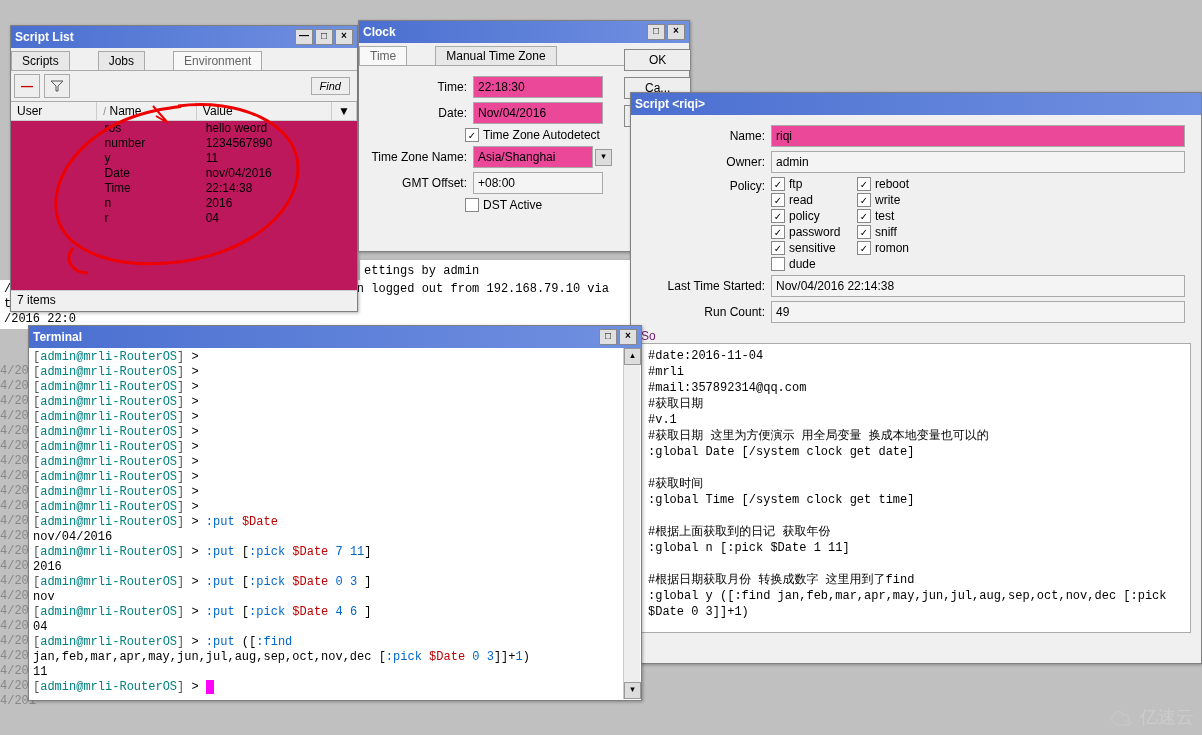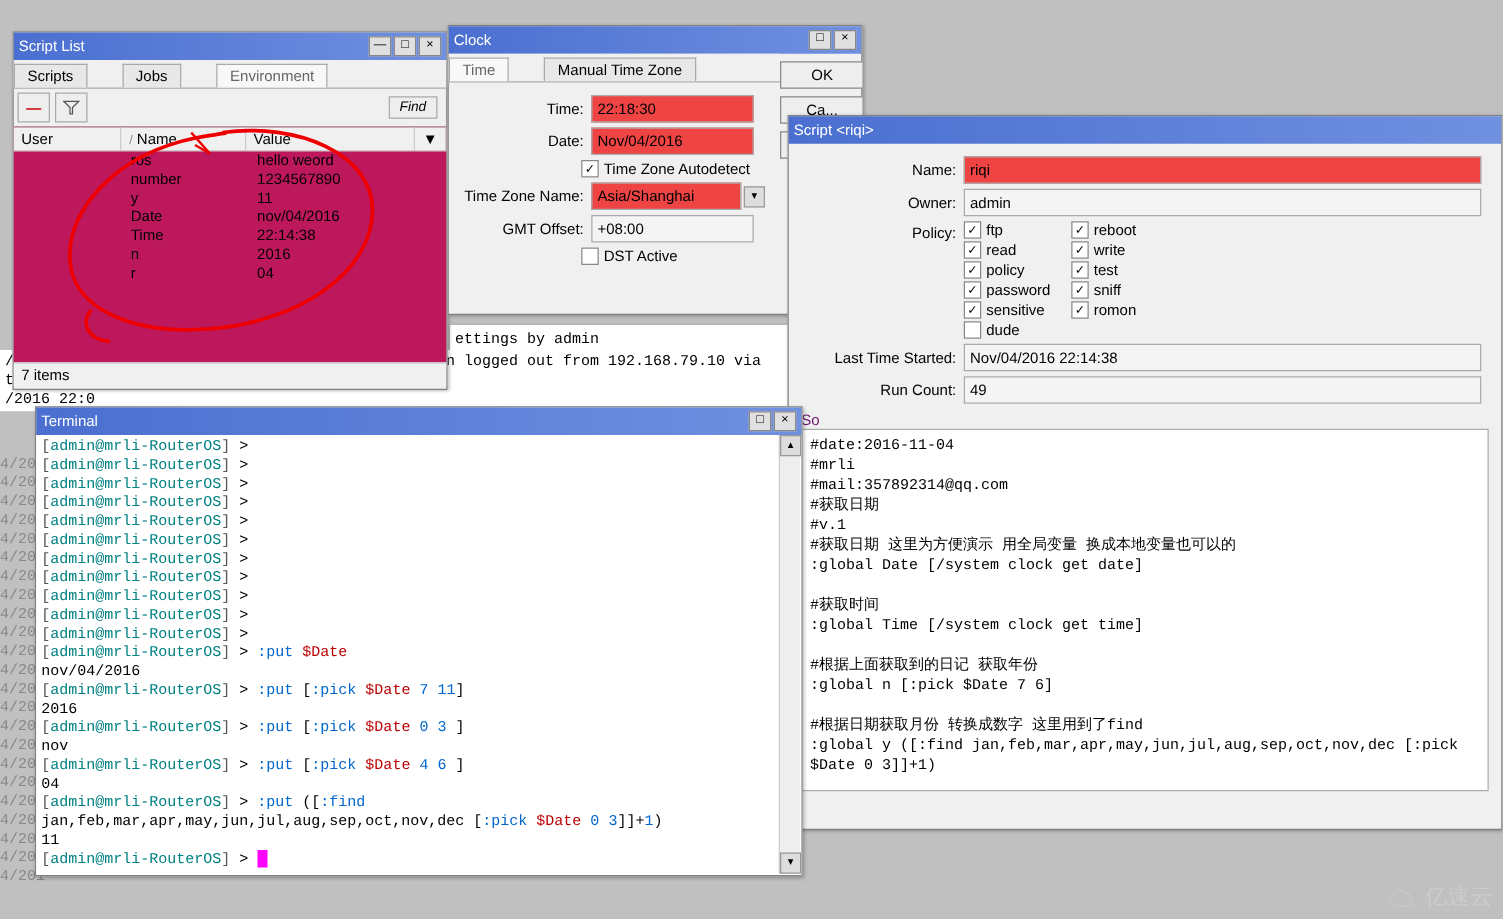--- a/index.html
+++ b/index.html
@@ -20,20 +20,21 @@
   box-shadow: 1px 1px 3px rgba(0,0,0,0.3);
 }
 .titlebar {
   background: linear-gradient(to right, #4a6fd0, #7090e0);
   color: #fff;
   padding: 2px 4px;
   display: flex;
   justify-content: space-between;
   align-items: center;
   height: 18px;
+  font-weight: bold;
 }
 .titlebar-text {
   font-size: 12px;
 }
 .winbtns {
   display: flex;
   gap: 2px;
 }
 .winbtn {
   width: 16px;
@@ -128,21 +129,21 @@
   align-items: center;
   margin: 4px 6px;
 }
 .form-label {
   text-align: right;
   padding-right: 6px;
   font-size: 12px;
 }
 .form-input {
   border: 1px solid #aaa;
-  background: #ef4444;
+  background: #ec4899;
   padding: 2px 4px;
   font-size: 12px;
   height: 16px;
 }
 .btn {
   border: 1px solid #888;
   background: #eee;
   padding: 3px 20px;
   font-size: 12px;
   text-align: center;
@@ -506,21 +507,21 @@
         <div>#mail:357892314@qq.com</div>
         <div>#获取日期</div>
         <div>#v.1</div>
         <div>#获取日期 这里为方便演示 用全局变量 换成本地变量也可以的</div>
         <div>:global Date [/system clock get date]</div>
         <div>&nbsp;</div>
         <div>#获取时间</div>
         <div>:global Time [/system clock get time]</div>
         <div>&nbsp;</div>
         <div>#根据上面获取到的日记 获取年份</div>
-        <div>:global n [:pick $Date 7 6]</div>
+        <div>:global n [:pick $Date 1 11]</div>
         <div>&nbsp;</div>
         <div>#根据日期获取月份 转换成数字 这里用到了find</div>
         <div>:global y ([:find jan,feb,mar,apr,may,jun,jul,aug,sep,oct,nov,dec [:pick $Date 0 3]]+1)</div>
         <div>&nbsp;</div>
       </div>
   </div>
 </div>
 
 <div class="window" style="left:28px; top:325px; width:612px; height:374px;">
   <div class="titlebar">

